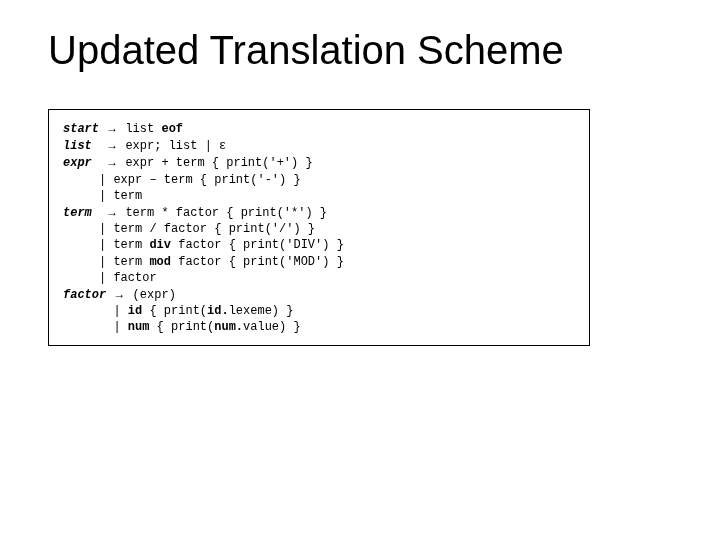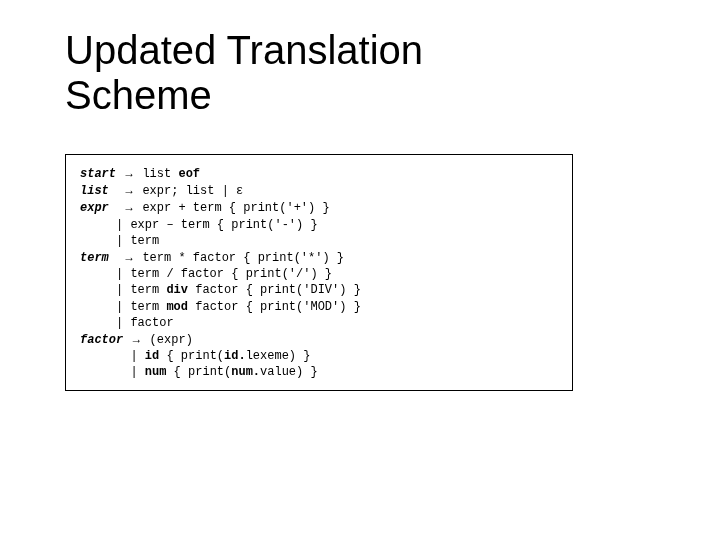--- a/index.html
+++ b/index.html
@@ -1,17 +1,17 @@
 <!DOCTYPE html>
 <html><head>
 <meta charset="utf-8">
 <style>
   * { margin: 0; padding: 0; box-sizing: border-box; }
   html, body { width: 720px; height: 540px; background: #fff; font-family: Arial, Helvetica, sans-serif; color: #000; }
-  .slide { width: 638px; height: 540px; padding: 28px 65px; }
+  .slide { width: 638px; height: 540px; padding: 28px 48px; }
   .title { font-size: 40px; font-weight: 400; letter-spacing: 0px; margin-bottom: 36px; }
   .grammar-box { border: 1px solid #000; padding: 10px 14px; font-family: "Courier New", Courier, monospace; font-size: 12px; line-height: 1.35; white-space: pre; }
   .bi { font-weight: bold; font-style: italic; }
   .b  { font-weight: bold; }
   .arrow { font-family: Arial, Helvetica, sans-serif; }
 </style>
 </head>
 <body>
 
 <div class="slide">

